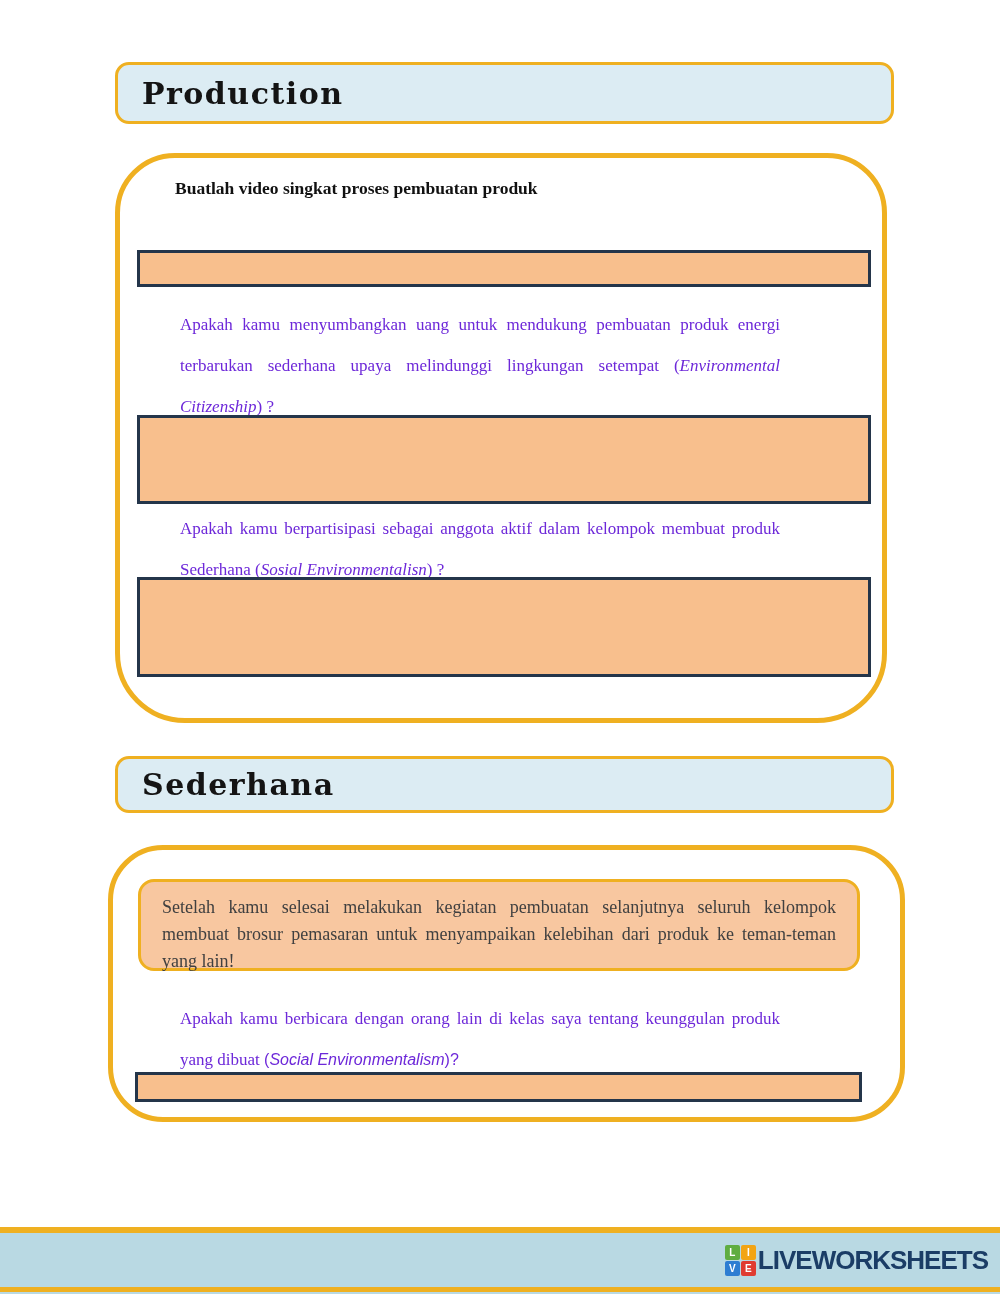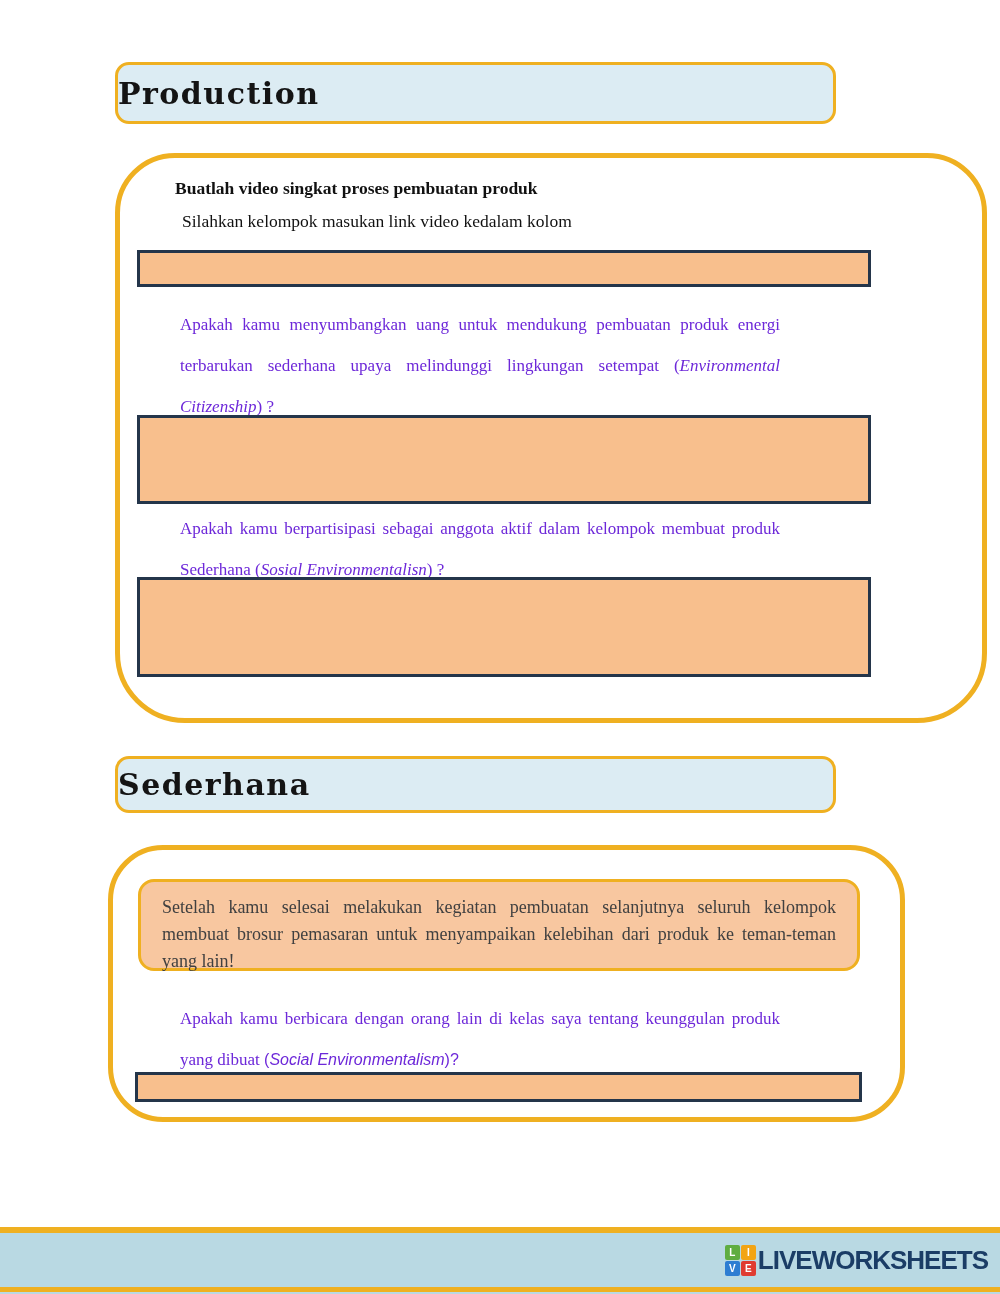--- a/index.html
+++ b/index.html
@@ -1,41 +1,41 @@
 <!DOCTYPE html>
 <html style="--page_bg: #FFFFFF; --accent_gold: #EFB021; --header_fill: #DCECF3; --answer_fill: #F8BF8D; --answer_border: #24354A; --note_fill: #F8C7A0; --footer_blue: #B9D9E3; --brand_navy: #1B3D66; --logo_green: #5FAD41; --logo_orange: #F2A413; --logo_blue: #2D7DD2; --logo_red: #E03C31;"><head>
 <meta charset="utf-8">
 <style>
   html,body{margin:0;padding:0;}
   body{background:#ffffff;font-family:"Liberation Serif",serif;}
   .page{position:relative;width:1000px;height:1294px;background:var(--page_bg,#ffffff);overflow:hidden;}
 
   
   .section-header{
-    position:absolute;left:115px;width:721px;
+    position:absolute;left:115px;width:779px;
     background:var(--header_fill,#DCECF3);
     border:3px solid var(--accent_gold,#EFB021);
     border-radius:14px;
     display:flex;align-items:center;
-    box-sizing:border-box;
+    padding-left:24px;box-sizing:border-box;
   }
   .section-header .hdr-text{
     font-family:"DejaVu Serif",serif;font-weight:900;font-size:30px;
     color:#141414;letter-spacing:1.5px;
   }
   #prod-header{top:62px;height:62px;}
   #mkt-header{top:756px;height:57px;}
 
   
   .big-card{
     position:absolute;background:#ffffff;
     border:5px solid var(--accent_gold,#EFB021);
     box-sizing:border-box;
   }
-  #prod-card{left:115px;top:153px;width:872px;height:570px;border-radius:60px 60px 70px 70px;}
+  #prod-card{left:115px;top:153px;width:772px;height:570px;border-radius:60px 60px 70px 70px;}
   #mkt-card{left:108px;top:845px;width:797px;height:277px;border-radius:55px;}
 
   
   .bold-title{position:absolute;font-size:17.5px;font-weight:bold;color:#111;white-space:nowrap;}
   .sub-title{position:absolute;font-size:17.5px;color:#111;white-space:nowrap;}
   .question{
     position:absolute;font-size:17px;color:#6d28d9;
     line-height:41px;text-align:justify;
   }
   .question i{font-style:italic;}
@@ -90,21 +90,20 @@
 <body>
 
 <div class="page">
 
   <div class="section-header" id="prod-header">
     <span class="hdr-text">Production</span>
   </div>
 
   <div class="big-card" id="prod-card">
     <div class="bold-title" style="left:55px;top:20px;">Buatlah video singkat proses pembuatan produk</div>
-    <div class="sub-title" style="left:62px;top:53px;">Silahkan kelompok masukan link video kedalam kolom</div>
 
     <div class="answer-box" style="left:17px;top:92px;width:734px;height:37px;"></div>
 
     <div class="question" style="left:60px;top:146px;width:600px;">
       <span>Apakah kamu menyumbangkan uang untuk mendukung pembuatan produk energi terbarukan sederhana upaya melindunggi lingkungan setempat (</span><i>Environmental Citizenship</i><span>) ?</span>
     </div>
 
     <div class="answer-box" style="left:17px;top:257px;width:734px;height:89px;"></div>
 
     <div class="question" style="left:60px;top:350px;width:600px;">

